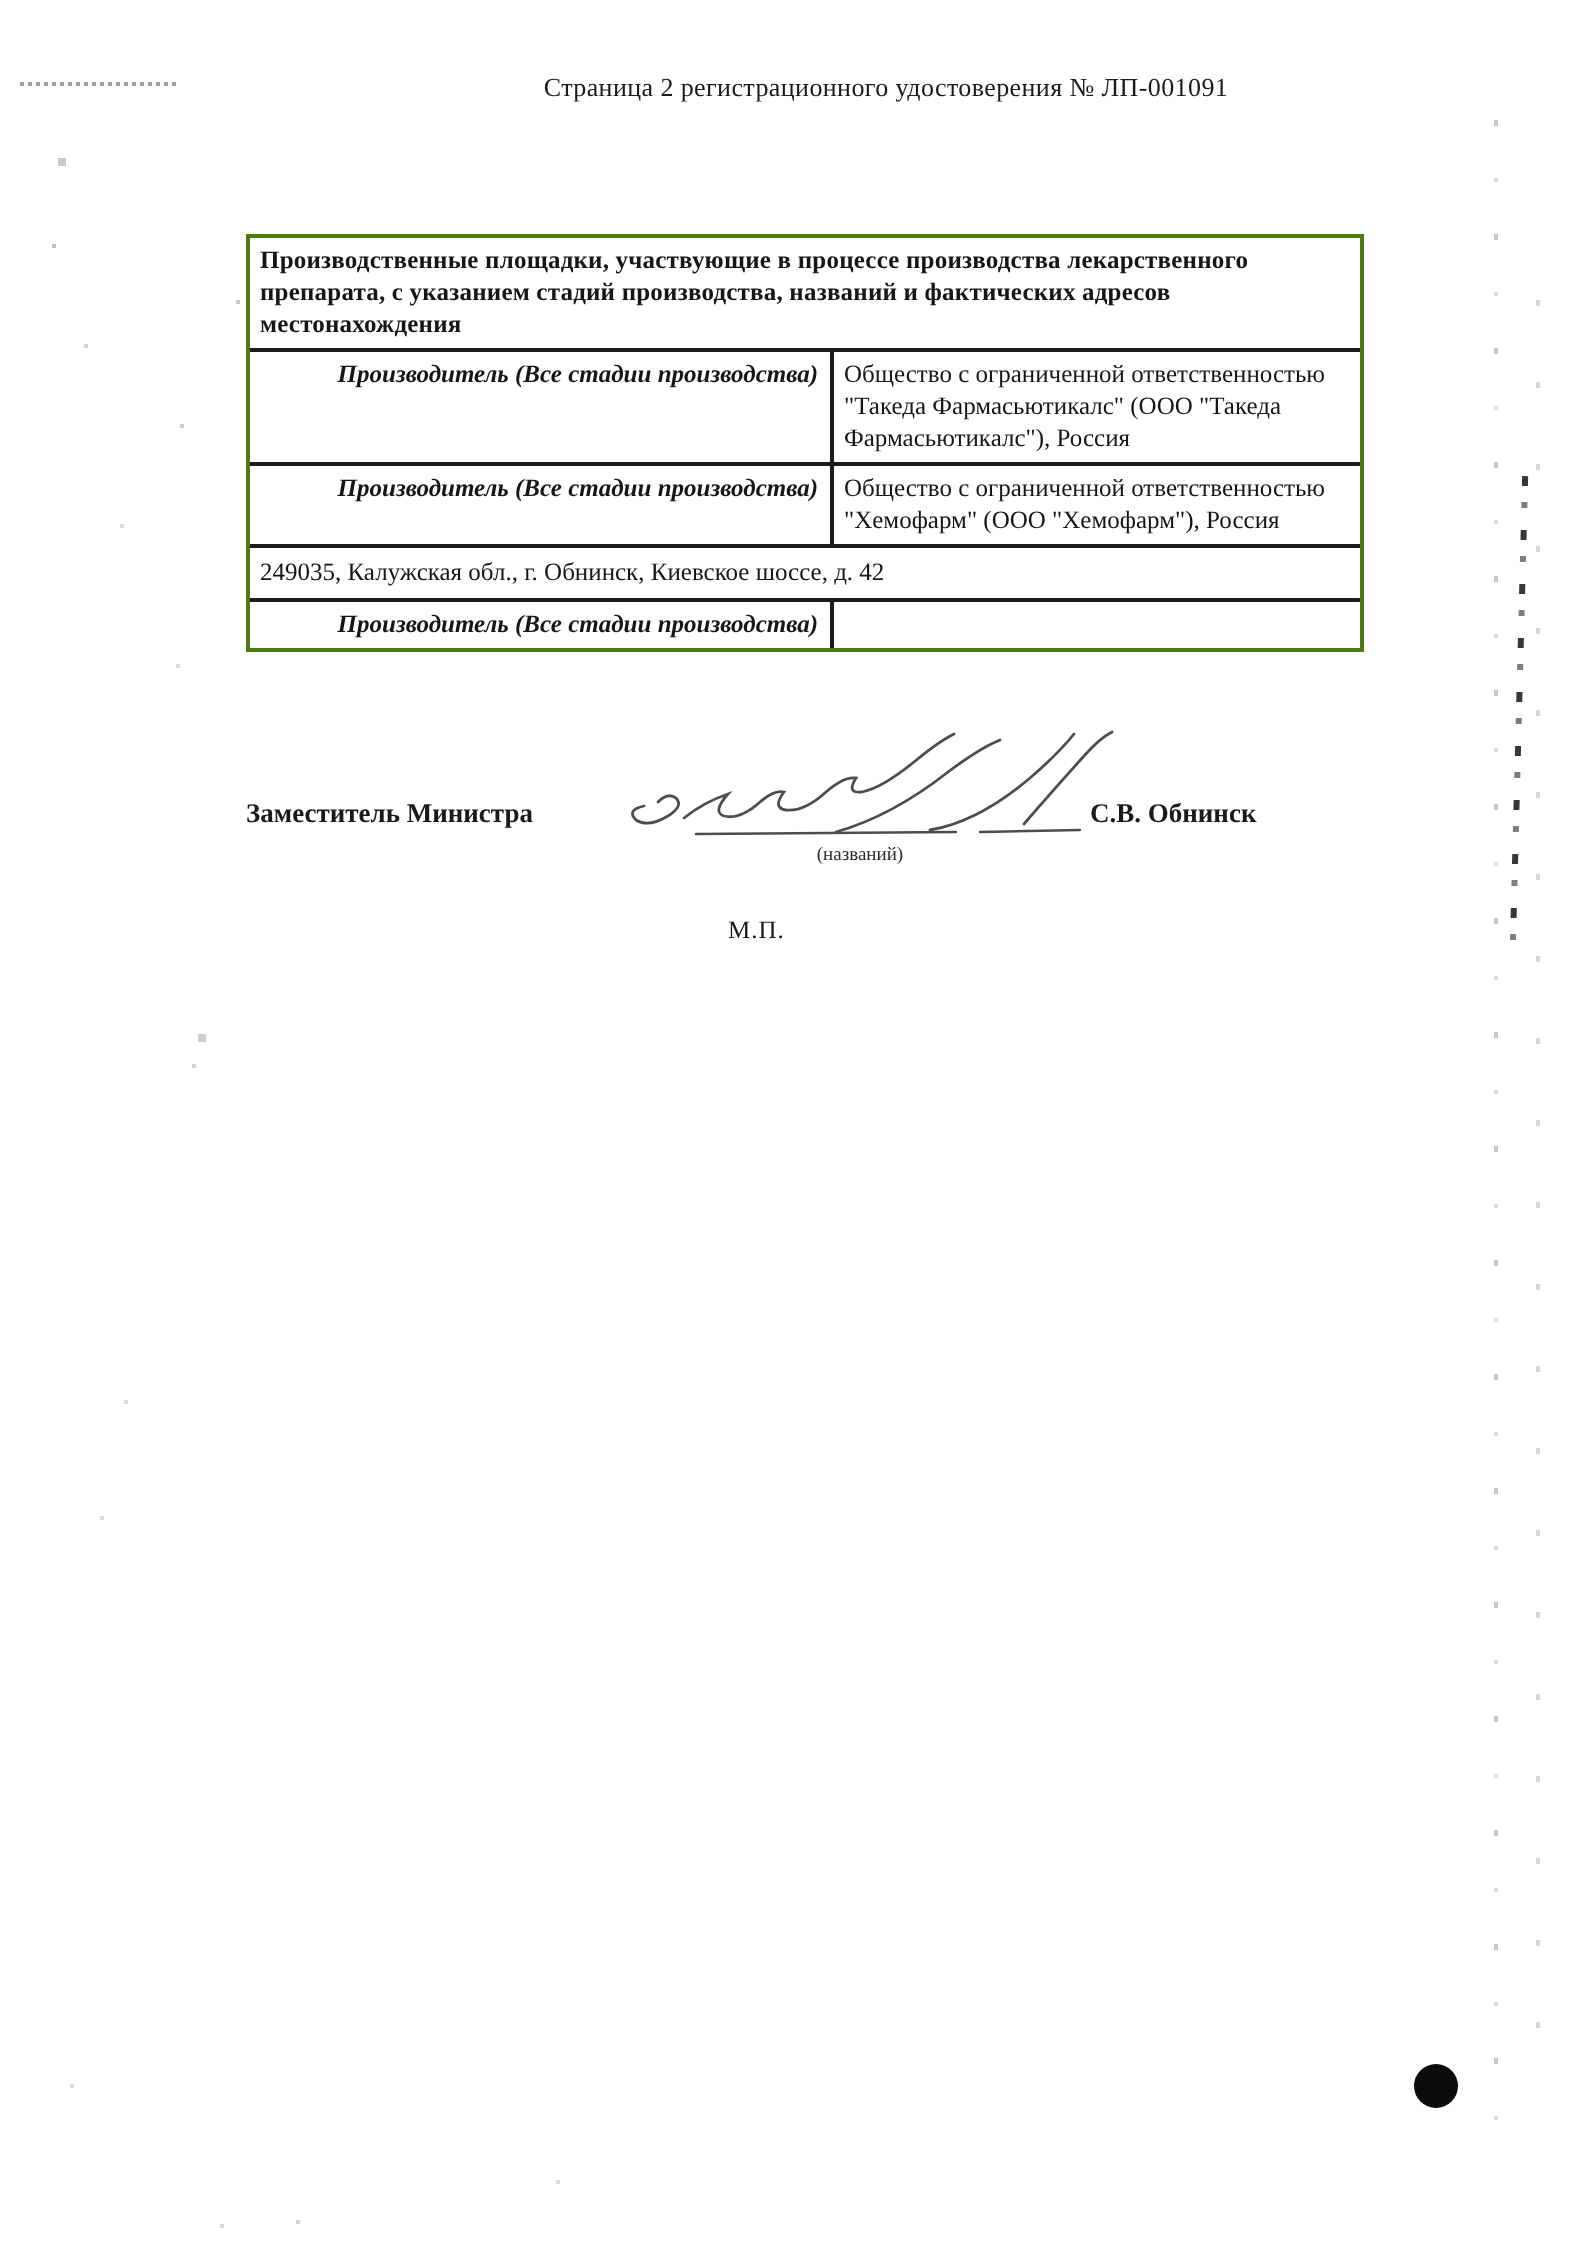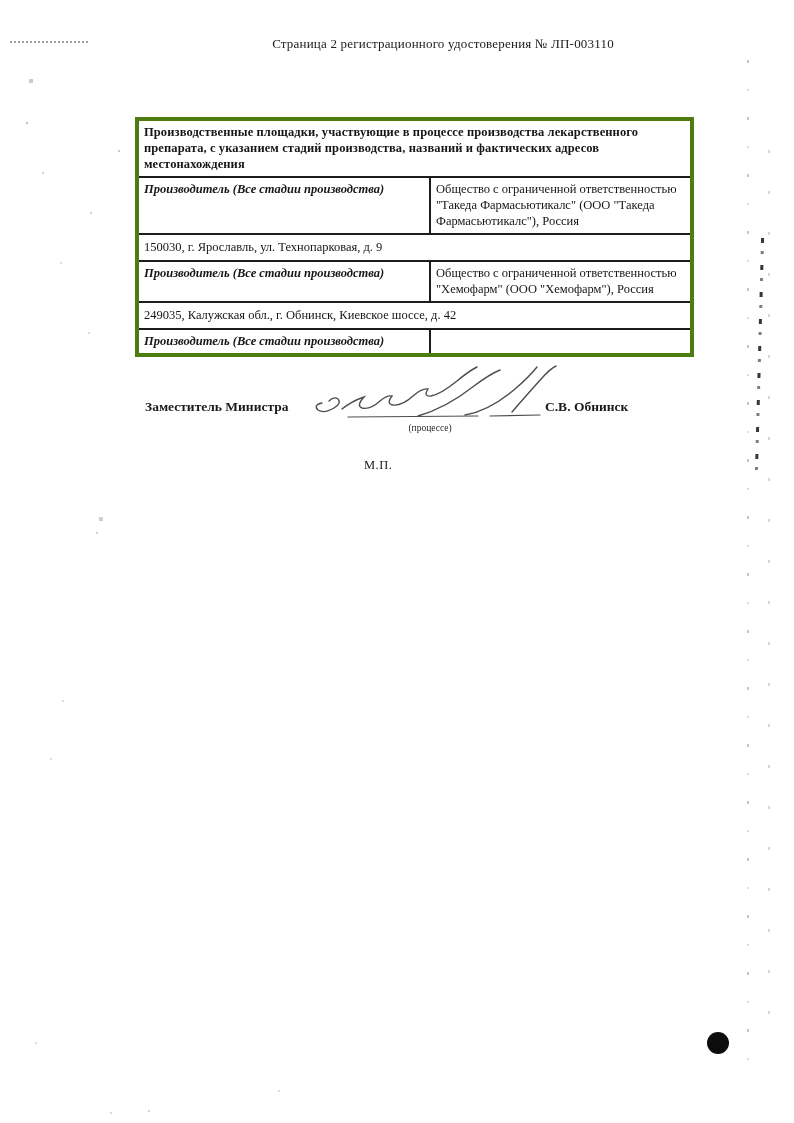--- a/index.html
+++ b/index.html
@@ -24,47 +24,46 @@
     font-size: 13px;
     letter-spacing: 0.2px;
     color: #1b1b1b;
   }
   
   .sites-table {
     position: absolute;
     left: 123px;
     top: 117px;
     width: 559px;
-    border: 4px solid #4d7c0f;
+    border: 2px solid #4d7c0f;
     font-size: 12.5px;
     line-height: 16px;
     color: #161616;
-    margin-left: 12px;
   }
   .t-row { display: flex; border-top: 2px solid #1c1c1c; }
   .t-row:first-child { border-top: none; }
   .cell { padding: 3px 6px 4px 5px; white-space: pre-line; }
   .cell-header { width: 100%; font-weight: bold; letter-spacing: 0.1px; }
   .cell-role {
     width: 292px;
     flex: 0 0 292px;
     border-right: 2px solid #1c1c1c;
     font-style: italic;
     font-weight: bold;
+    text-align: right;
   }
   .cell-company { flex: 1; }
   .cell-address { width: 100%; padding: 4px 6px 5px 5px; }
   
   .sig-title {
     position: absolute;
     left: 123px;
     top: 399px;
     font-weight: bold;
     font-size: 13.5px;
-    margin-left: 22px;
   }
   .sig-name {
     position: absolute;
     left: 545px;
     top: 399px;
     font-weight: bold;
     font-size: 13.5px;
   }
   .sig-svg {
     position: absolute;
@@ -168,37 +167,34 @@
       50px 758px 0 0 rgba(140,140,140,0.3),
       148px 1110px 0 0 rgba(130,130,130,0.35),
       110px 1112px 0 0 rgba(130,130,130,0.3),
       35px 1042px 0 0 rgba(140,140,140,0.3),
       278px 1090px 0 0 rgba(140,140,140,0.3);
   }
 </style>
 </head>
 <body>
 
-<div class="page-header">Страница 2 регистрационного удостоверения № ЛП-003110</div>
+<div class="page-header">Страница 2 регистрационного удостоверения № ЛП-001091</div>
 
 <div class="sites-table">
   <div class="t-row">
     <div class="cell cell-header">Производственные площадки, участвующие в процессе производства лекарственного
 препарата, с указанием стадий производства, названий и фактических адресов
 местонахождения</div>
   </div>
 
   <div class="t-row">
     <div class="cell cell-role">Производитель (Все стадии производства)</div>
     <div class="cell cell-company">Общество с ограниченной ответственностью
 "Такеда Фармасьютикалс" (ООО "Такеда
 Фармасьютикалс"), Россия</div>
-  </div>
-  <div class="t-row">
-    <div class="cell cell-address">150030, г. Ярославль, ул. Технопарковая, д. 9</div>
   </div>
 
   <div class="t-row">
     <div class="cell cell-role">Производитель (Все стадии производства)</div>
     <div class="cell cell-company">Общество с ограниченной ответственностью
 "Хемофарм" (ООО "Хемофарм"), Россия</div>
   </div>
   <div class="t-row">
     <div class="cell cell-address">249035, Калужская обл., г. Обнинск, Киевское шоссе, д. 42</div>
   </div>
@@ -215,21 +211,21 @@
     <path d="M22,43 q-9,2 -4,7 q6,4 16,-2 q8,-5 4,-9 q-4,-3 -9,2"></path>
     <path d="M42,49 q10,-8 22,-12 q-8,9 -2,11 q8,2 18,-7 q7,-6 12,-5 q-6,8 1,9 q9,1 20,-9 q9,-8 15,-7 q-5,8 3,7 q10,-2 26,-15 q12,-10 20,-14"></path>
     <path d="M118,56 q28,-8 56,-30 q16,-12 26,-16"></path>
     <path d="M165,55 q24,-4 50,-26 q14,-12 22,-22"></path>
     <path d="M212,52 q12,-14 30,-34 q8,-9 14,-12"></path>
     <path d="M48,57 L178,56" stroke-width="1.2"></path>
     <path d="M190,56 L240,55" stroke-width="1.2"></path>
   </g>
 </svg>
 
-<div class="sig-caption">(процессе)</div>
+<div class="sig-caption">(названий)</div>
 <div class="sig-name">С.В. Обнинск</div>
 <div class="stamp-mark">М.П.</div>
 
 <div class="punch-dot"></div>
 <div class="edge-dashes-strong"></div>
 <div class="edge-dashes-faint"></div>
 <div class="edge-dashes-faint2"></div>
 <div class="smudge-top-left"></div>
 <div class="speckles"></div>
 

